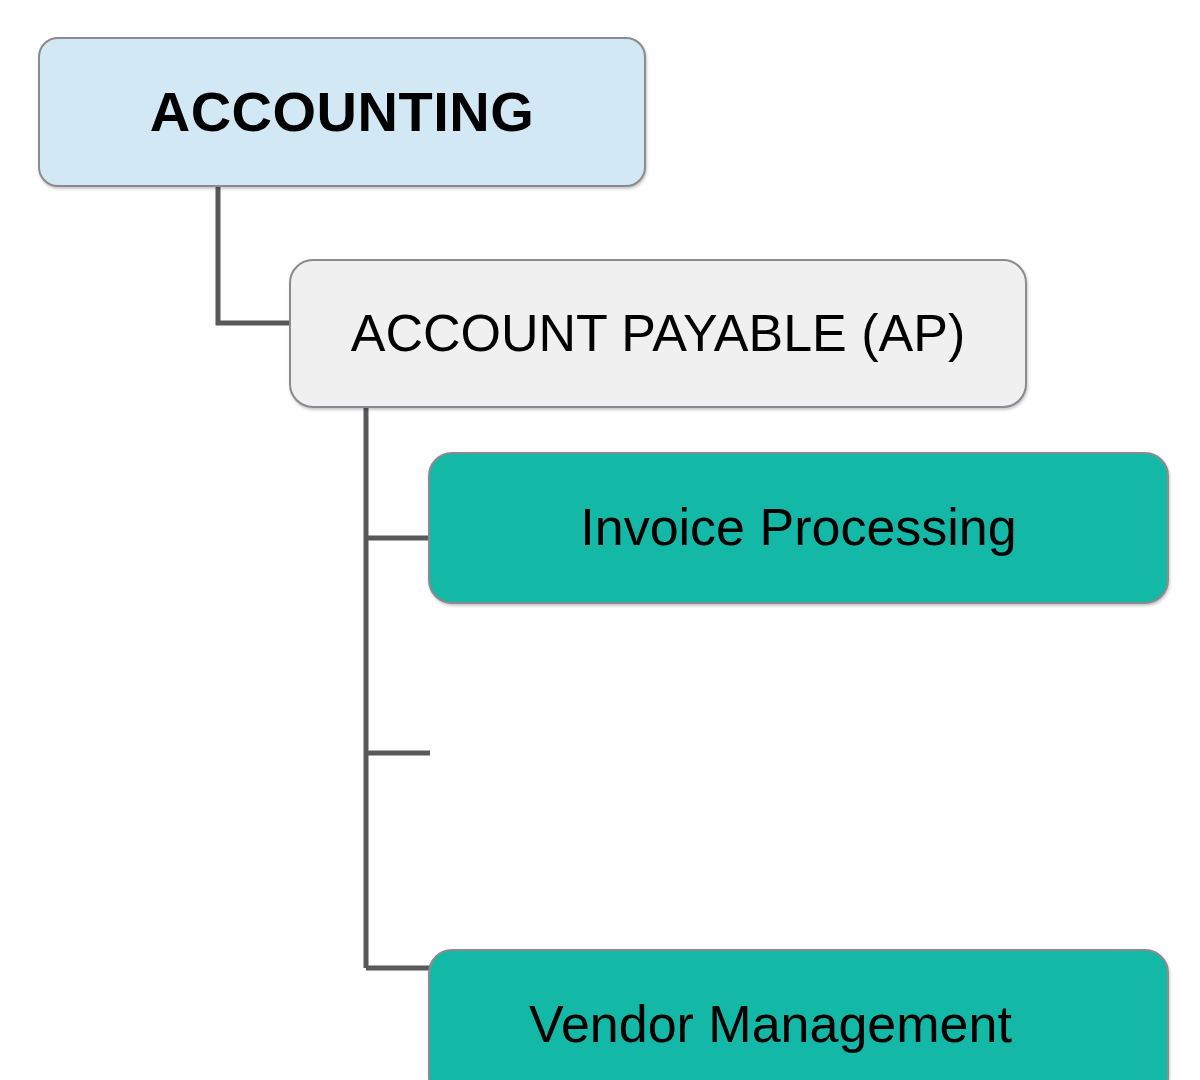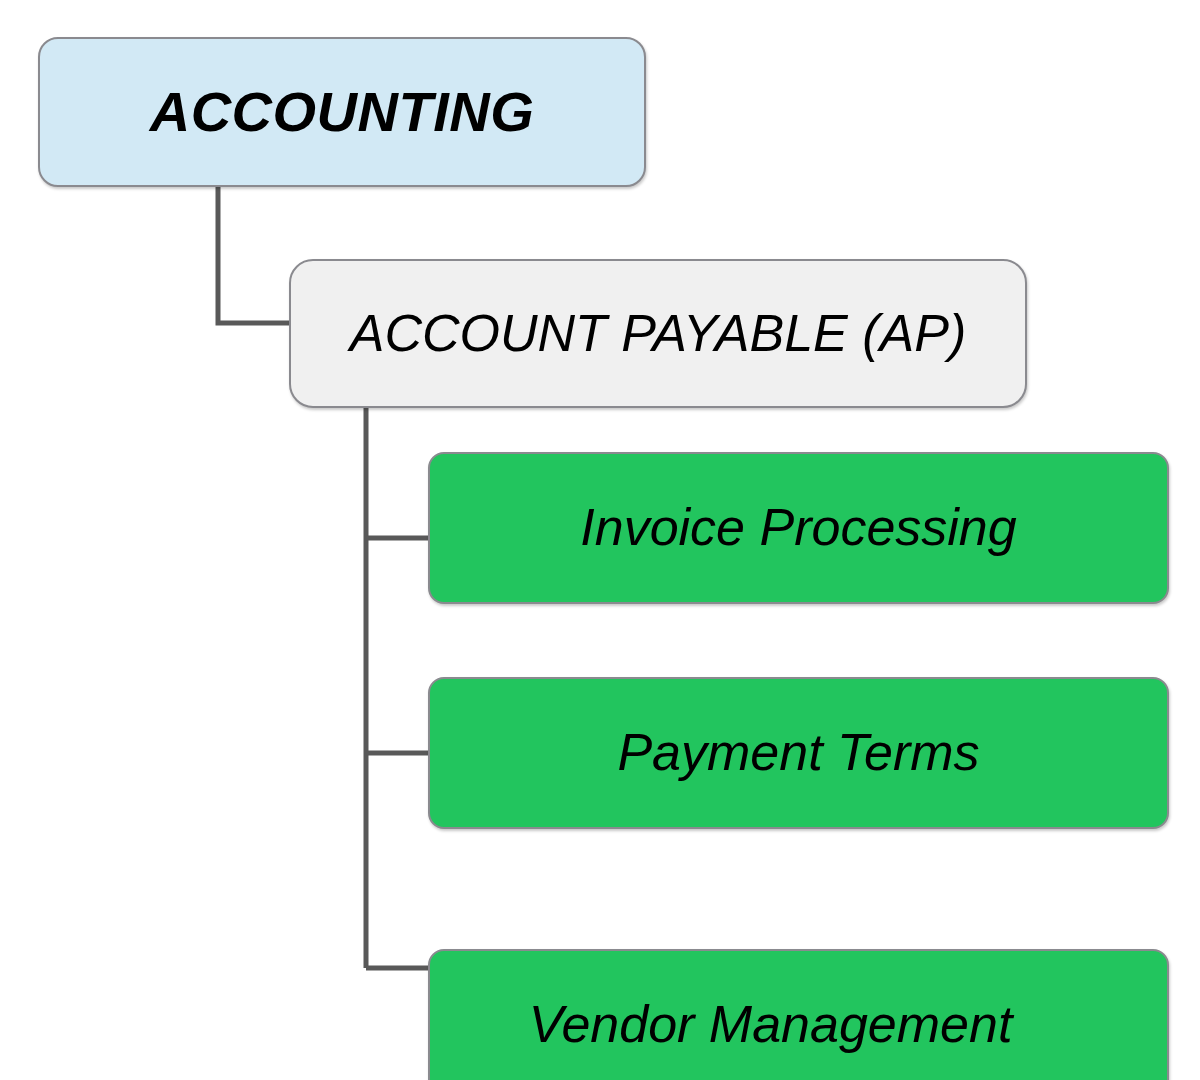--- a/index.html
+++ b/index.html
@@ -32,21 +32,20 @@
     box-sizing: border-box;
     display: flex;
     align-items: center;
     justify-content: center;
     border: 2px solid #8a8a8f;
     border-radius: 22px;
     box-shadow: 1px 2px 3px rgba(0,0,0,0.22);
     color: #000000;
     text-align: center;
     line-height: 1.1;
-    font-style: italic;
   }
   .node-label {
     display: block;
     padding: 0 14px;
   }
   
   #node-root {
     left: 38px;
     top: 37px;
     width: 608px;
@@ -70,22 +69,22 @@
   }
   #node-ap .node-label {
     font-size: 52px;
     font-weight: normal;
   }
   
   .leaf {
     left: 428px;
     width: 741px;
     height: 152px;
-    background: #22c55e;
-    border-radius: 16px;
+    background: #14b8a6;
+    border-radius: 24px;
   }
   .leaf .node-label {
     font-size: 52px;
     font-weight: normal;
   }
   #node-leaf-0 { top: 452px; }
   #node-leaf-1 { top: 677px; }
   #node-leaf-2 { top: 949px; }
   #node-leaf-2 .node-label { padding-right: 70px; }
 </style>
@@ -112,21 +111,18 @@
   </div>
 
   <div class="node" id="node-ap">
     <span class="node-label">ACCOUNT PAYABLE (AP)</span>
   </div>
 
   <div class="node leaf" id="node-leaf-0">
     <span class="node-label">Invoice Processing</span>
   </div>
 
-  <div class="node leaf" id="node-leaf-1">
-    <span class="node-label">Payment Terms</span>
-  </div>
 
   <div class="node leaf" id="node-leaf-2">
     <span class="node-label">Vendor Management</span>
   </div>
 
 </div>
 
 </body></html>

